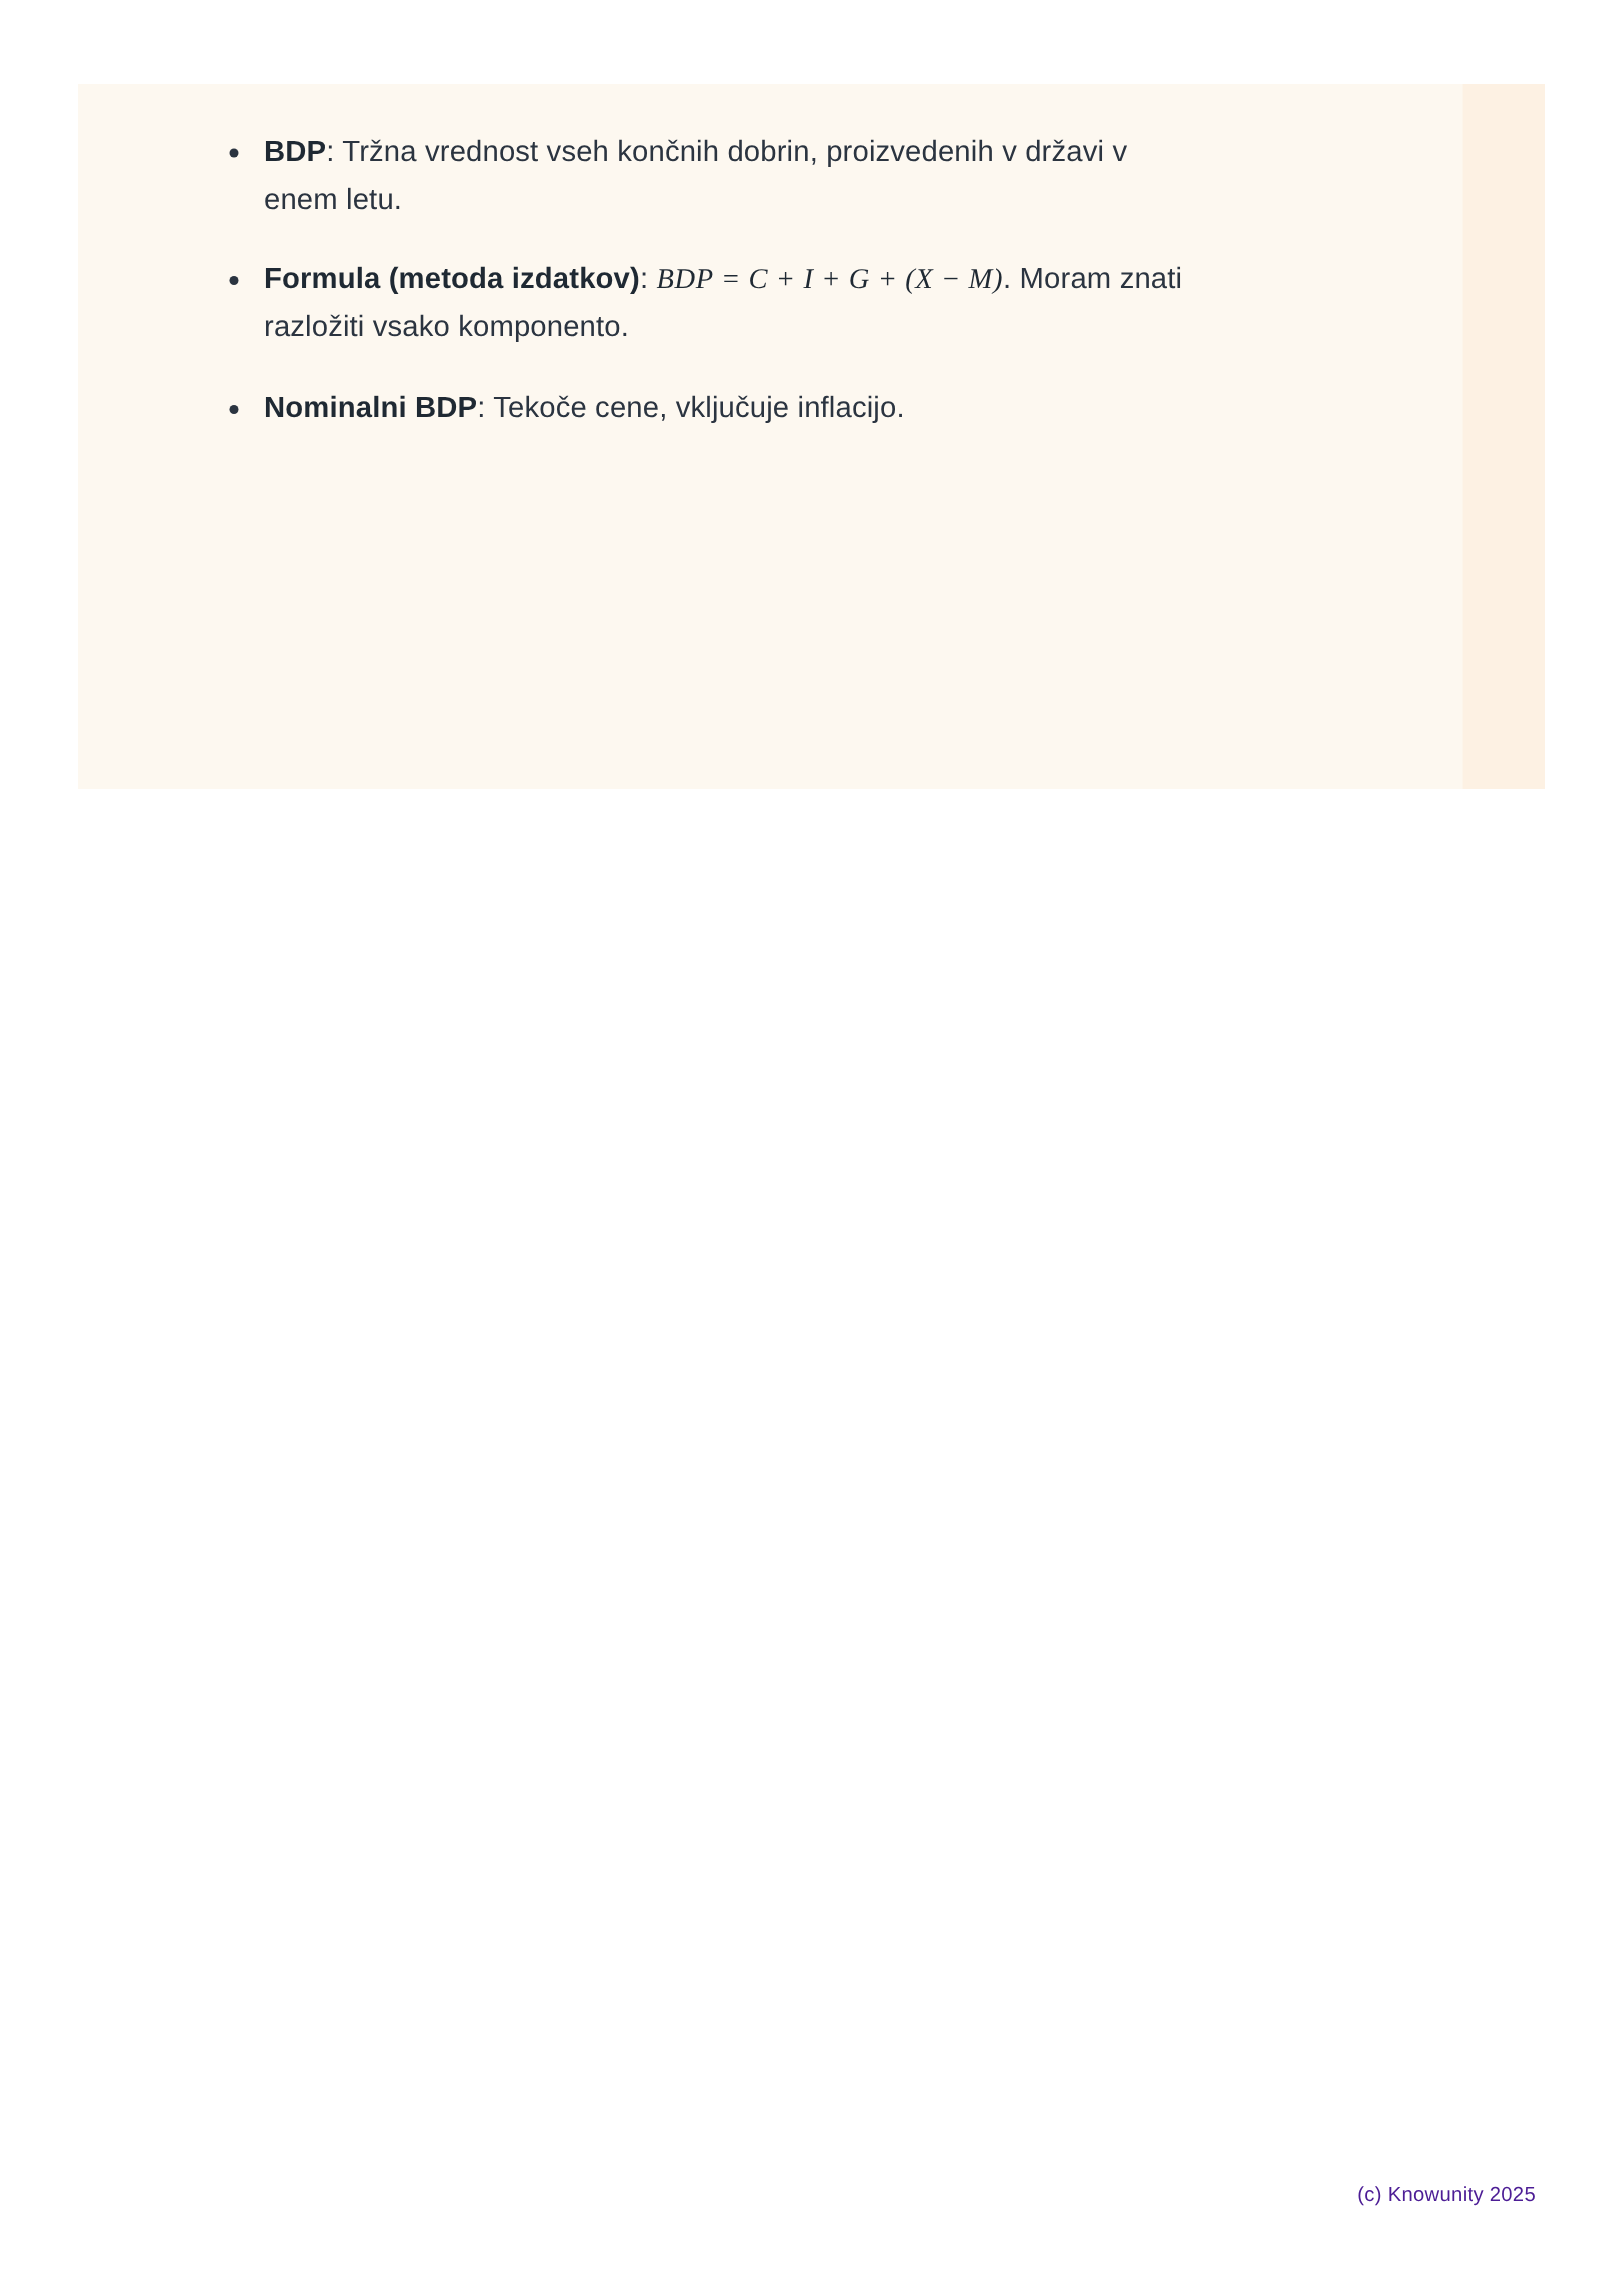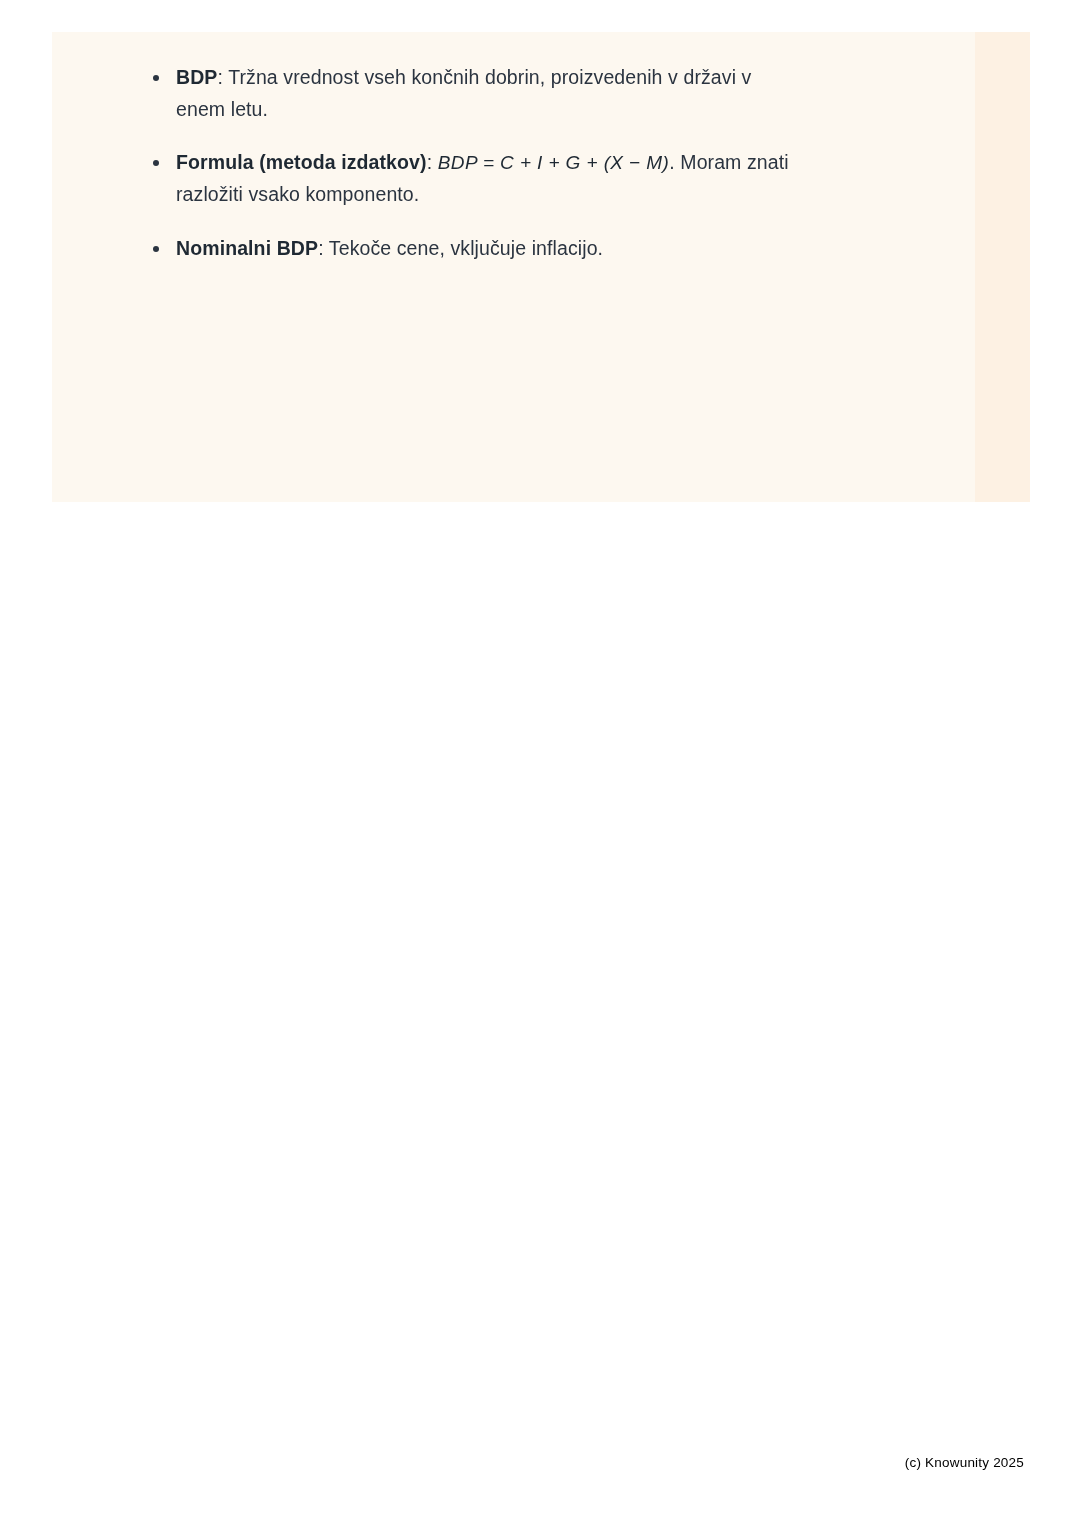--- a/index.html
+++ b/index.html
@@ -21,21 +21,21 @@
     top: 0;
     width: 1080px;
     height: 1528px;
     background: #ffffff;
   }
 
   
   #note-panel {
     position: absolute;
     left: 52px;
-    top: 32px;
+    top: 56px;
     width: 978px;
     height: 470px;
     background: #fdf8f0;
     box-sizing: border-box;
   }
   
   #note-panel-accent {
     position: absolute;
     right: 0;
     top: 0;
@@ -80,33 +80,33 @@
     width: 6px;
     height: 6px;
     border-radius: 50%;
     background: #2b3440;
   }
   .lead {
     font-weight: 700;
     color: #1f2933;
   }
   .math {
-    font-family: Liberation Sans, sans-serif;
+    font-family: Liberation Serif, serif;
     font-style: italic;
     font-size: 19px;
     letter-spacing: 0.4px;
     color: #1f2933;
   }
 
   #footer {
     position: absolute;
     right: 56px;
     bottom: 58px;
     font-size: 13.5px;
-    color: #000000;
+    color: #4c1d95;
     font-family: "Liberation Sans", sans-serif;
     letter-spacing: 0.2px;
   }
 </style>
 </head>
 <body>
 
 <div id="page">
 
   <div id="note-panel">

